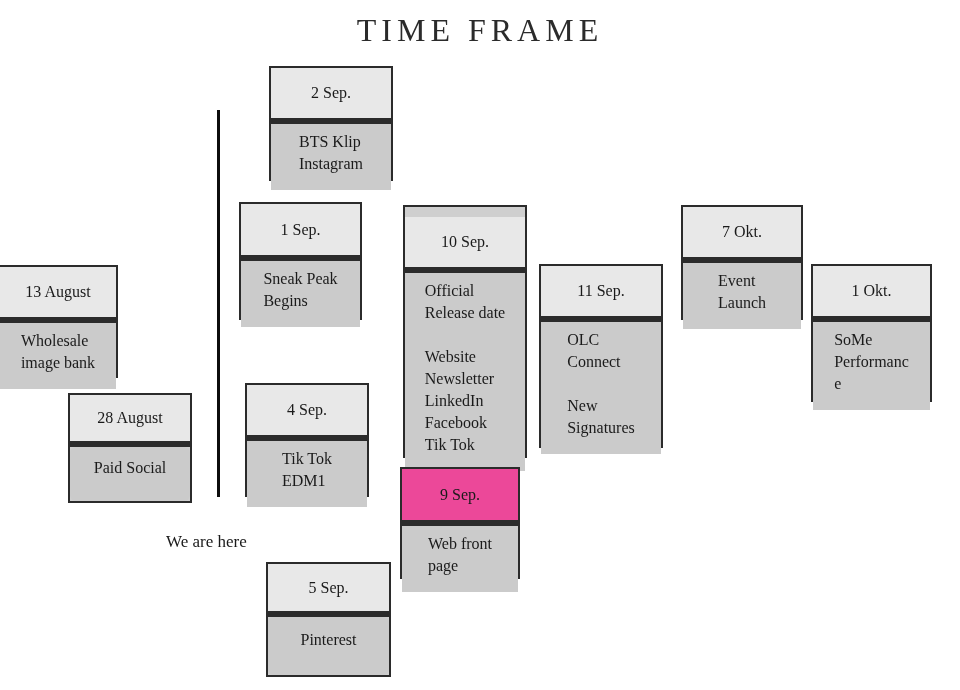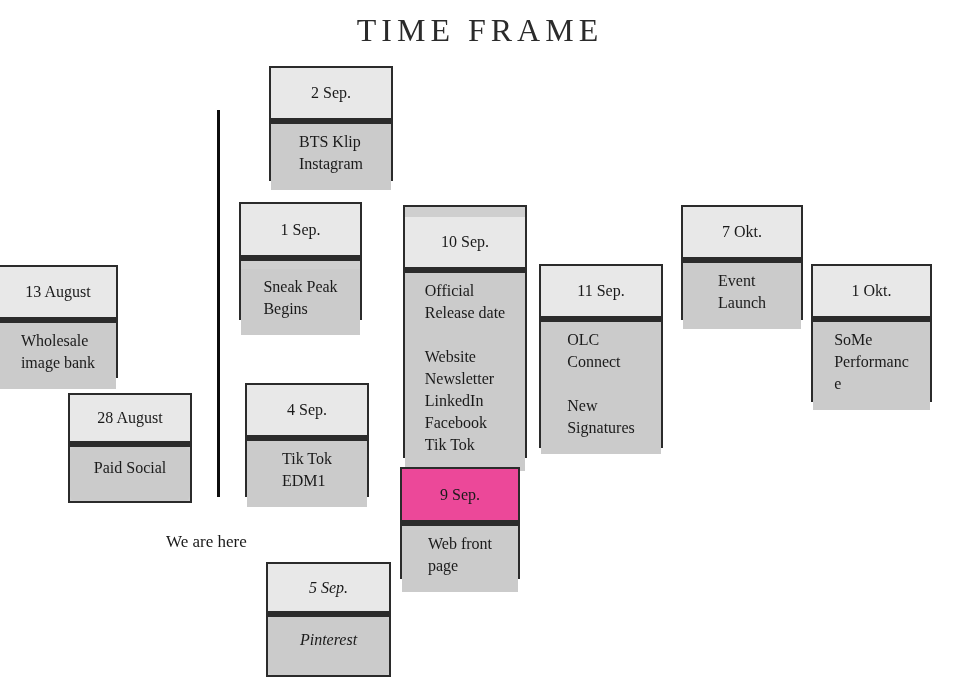--- a/index.html
+++ b/index.html
@@ -108,31 +108,31 @@
       </div>
       <div class="milestone center-body" style="left: 68px; top: 393px; width: 124px; height: 110px; border-color: rgb(43, 43, 43);">
         <div class="m-date" style="height: 52px; background: rgb(232, 232, 232); border-bottom-color: rgb(43, 43, 43);">28 August</div>
         <div class="m-body" style="background: rgb(203, 203, 203);">Paid Social</div>
       </div>
       <div class="milestone" style="left: 269px; top: 66px; width: 124px; height: 115px; border-color: rgb(43, 43, 43);">
         <div class="m-date" style="height: 56px; background: rgb(232, 232, 232); border-bottom-color: rgb(43, 43, 43);">2 Sep.</div>
         <div class="m-body" style="background: rgb(203, 203, 203);">BTS Klip
 Instagram</div>
       </div>
-      <div class="milestone" style="left: 239px; top: 202px; width: 123px; height: 118px; border-color: rgb(43, 43, 43); gap: 8px;">
+      <div class="milestone" style="left: 239px; top: 202px; width: 123px; height: 118px; border-color: rgb(43, 43, 43);">
         <div class="m-date" style="height: 57px; background: rgb(232, 232, 232); border-bottom-color: rgb(43, 43, 43);">1 Sep.</div>
         <div class="m-body" style="background: rgb(203, 203, 203);">Sneak Peak
 Begins</div>
       </div>
       <div class="milestone" style="left: 245px; top: 383px; width: 124px; height: 114px; border-color: rgb(43, 43, 43);">
         <div class="m-date" style="height: 56px; background: rgb(232, 232, 232); border-bottom-color: rgb(43, 43, 43);">4 Sep.</div>
         <div class="m-body" style="background: rgb(203, 203, 203);">Tik Tok
 EDM1</div>
       </div>
-      <div class="milestone center-body" style="left: 266px; top: 562px; width: 125px; height: 115px; border-color: rgb(43, 43, 43); font-style: italic;">
+      <div class="milestone center-body" style="left: 266px; top: 562px; width: 125px; height: 115px; border-color: rgb(43, 43, 43);">
         <div class="m-date" style="height: 53px; background: rgb(232, 232, 232); border-bottom-color: rgb(43, 43, 43);">5 Sep.</div>
         <div class="m-body" style="background: rgb(203, 203, 203);">Pinterest</div>
       </div>
       <div class="milestone" style="left: 403px; top: 205px; width: 124px; height: 253px; border-color: rgb(43, 43, 43);">
         <div class="m-date" style="height: 56px; background: rgb(232, 232, 232); border-bottom-color: rgb(43, 43, 43); margin-top: 10px;">10 Sep.</div>
         <div class="m-body" style="background: rgb(203, 203, 203);">Official
 Release date
 
 Website
 Newsletter

